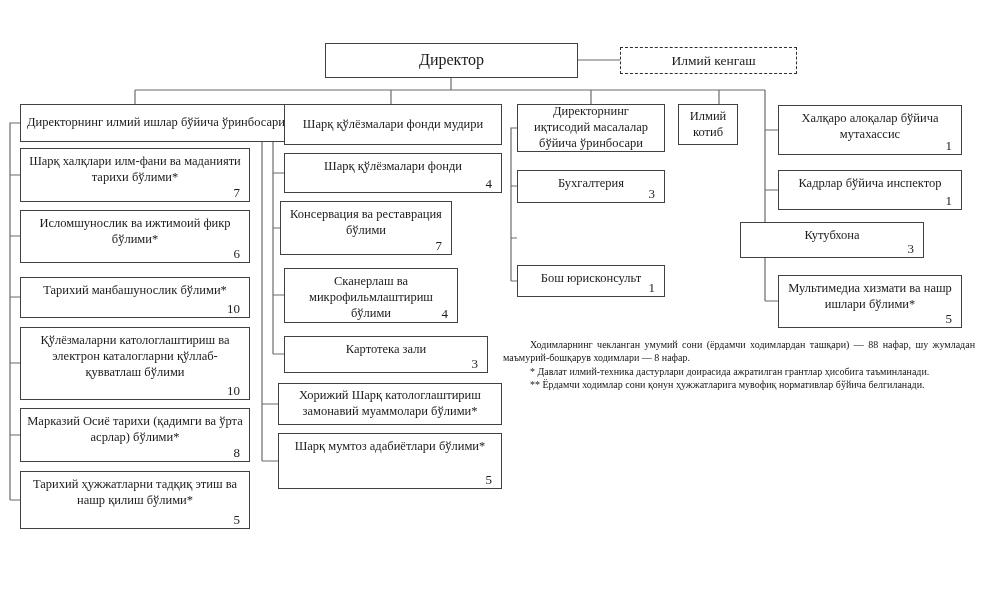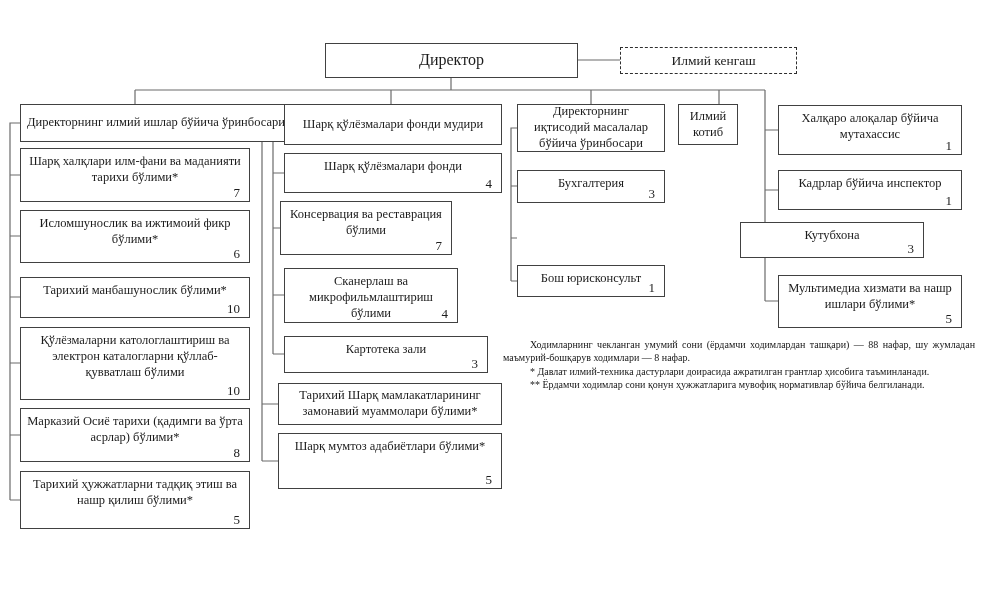--- a/index.html
+++ b/index.html
@@ -121,21 +121,21 @@
   </div>
   <div class="box has-num" style="left:284px;top:268px;width:174px;height:55px">
     <span class="lbl">Сканерлаш ва микрофильмлаштириш бўлими</span>
     <span class="num">4</span>
   </div>
   <div class="box has-num" style="left:284px;top:336px;width:204px;height:37px">
     <span class="lbl">Картотека зали</span>
     <span class="num">3</span>
   </div>
   <div class="box" style="left:278px;top:383px;width:224px;height:42px">
-    <span class="lbl">Тарихий Шарқ мамлакатларининг замонавий муаммолари бўлими*</span>
+    <span class="lbl">Хорижий Шарқ катологлаштириш замонавий муаммолари бўлими*</span>
   </div>
   <div class="box has-num" style="left:278px;top:433px;width:224px;height:56px">
     <span class="lbl">Шарқ мумтоз адабиётлари бўлими*</span>
     <span class="num">5</span>
   </div>
 
   <div class="box" style="left:517px;top:104px;width:148px;height:48px">
     <span class="lbl">Директорнинг иқтисодий масалалар бўйича ўринбосари</span>
   </div>
   <div class="box has-num" style="left:517px;top:170px;width:148px;height:33px">

